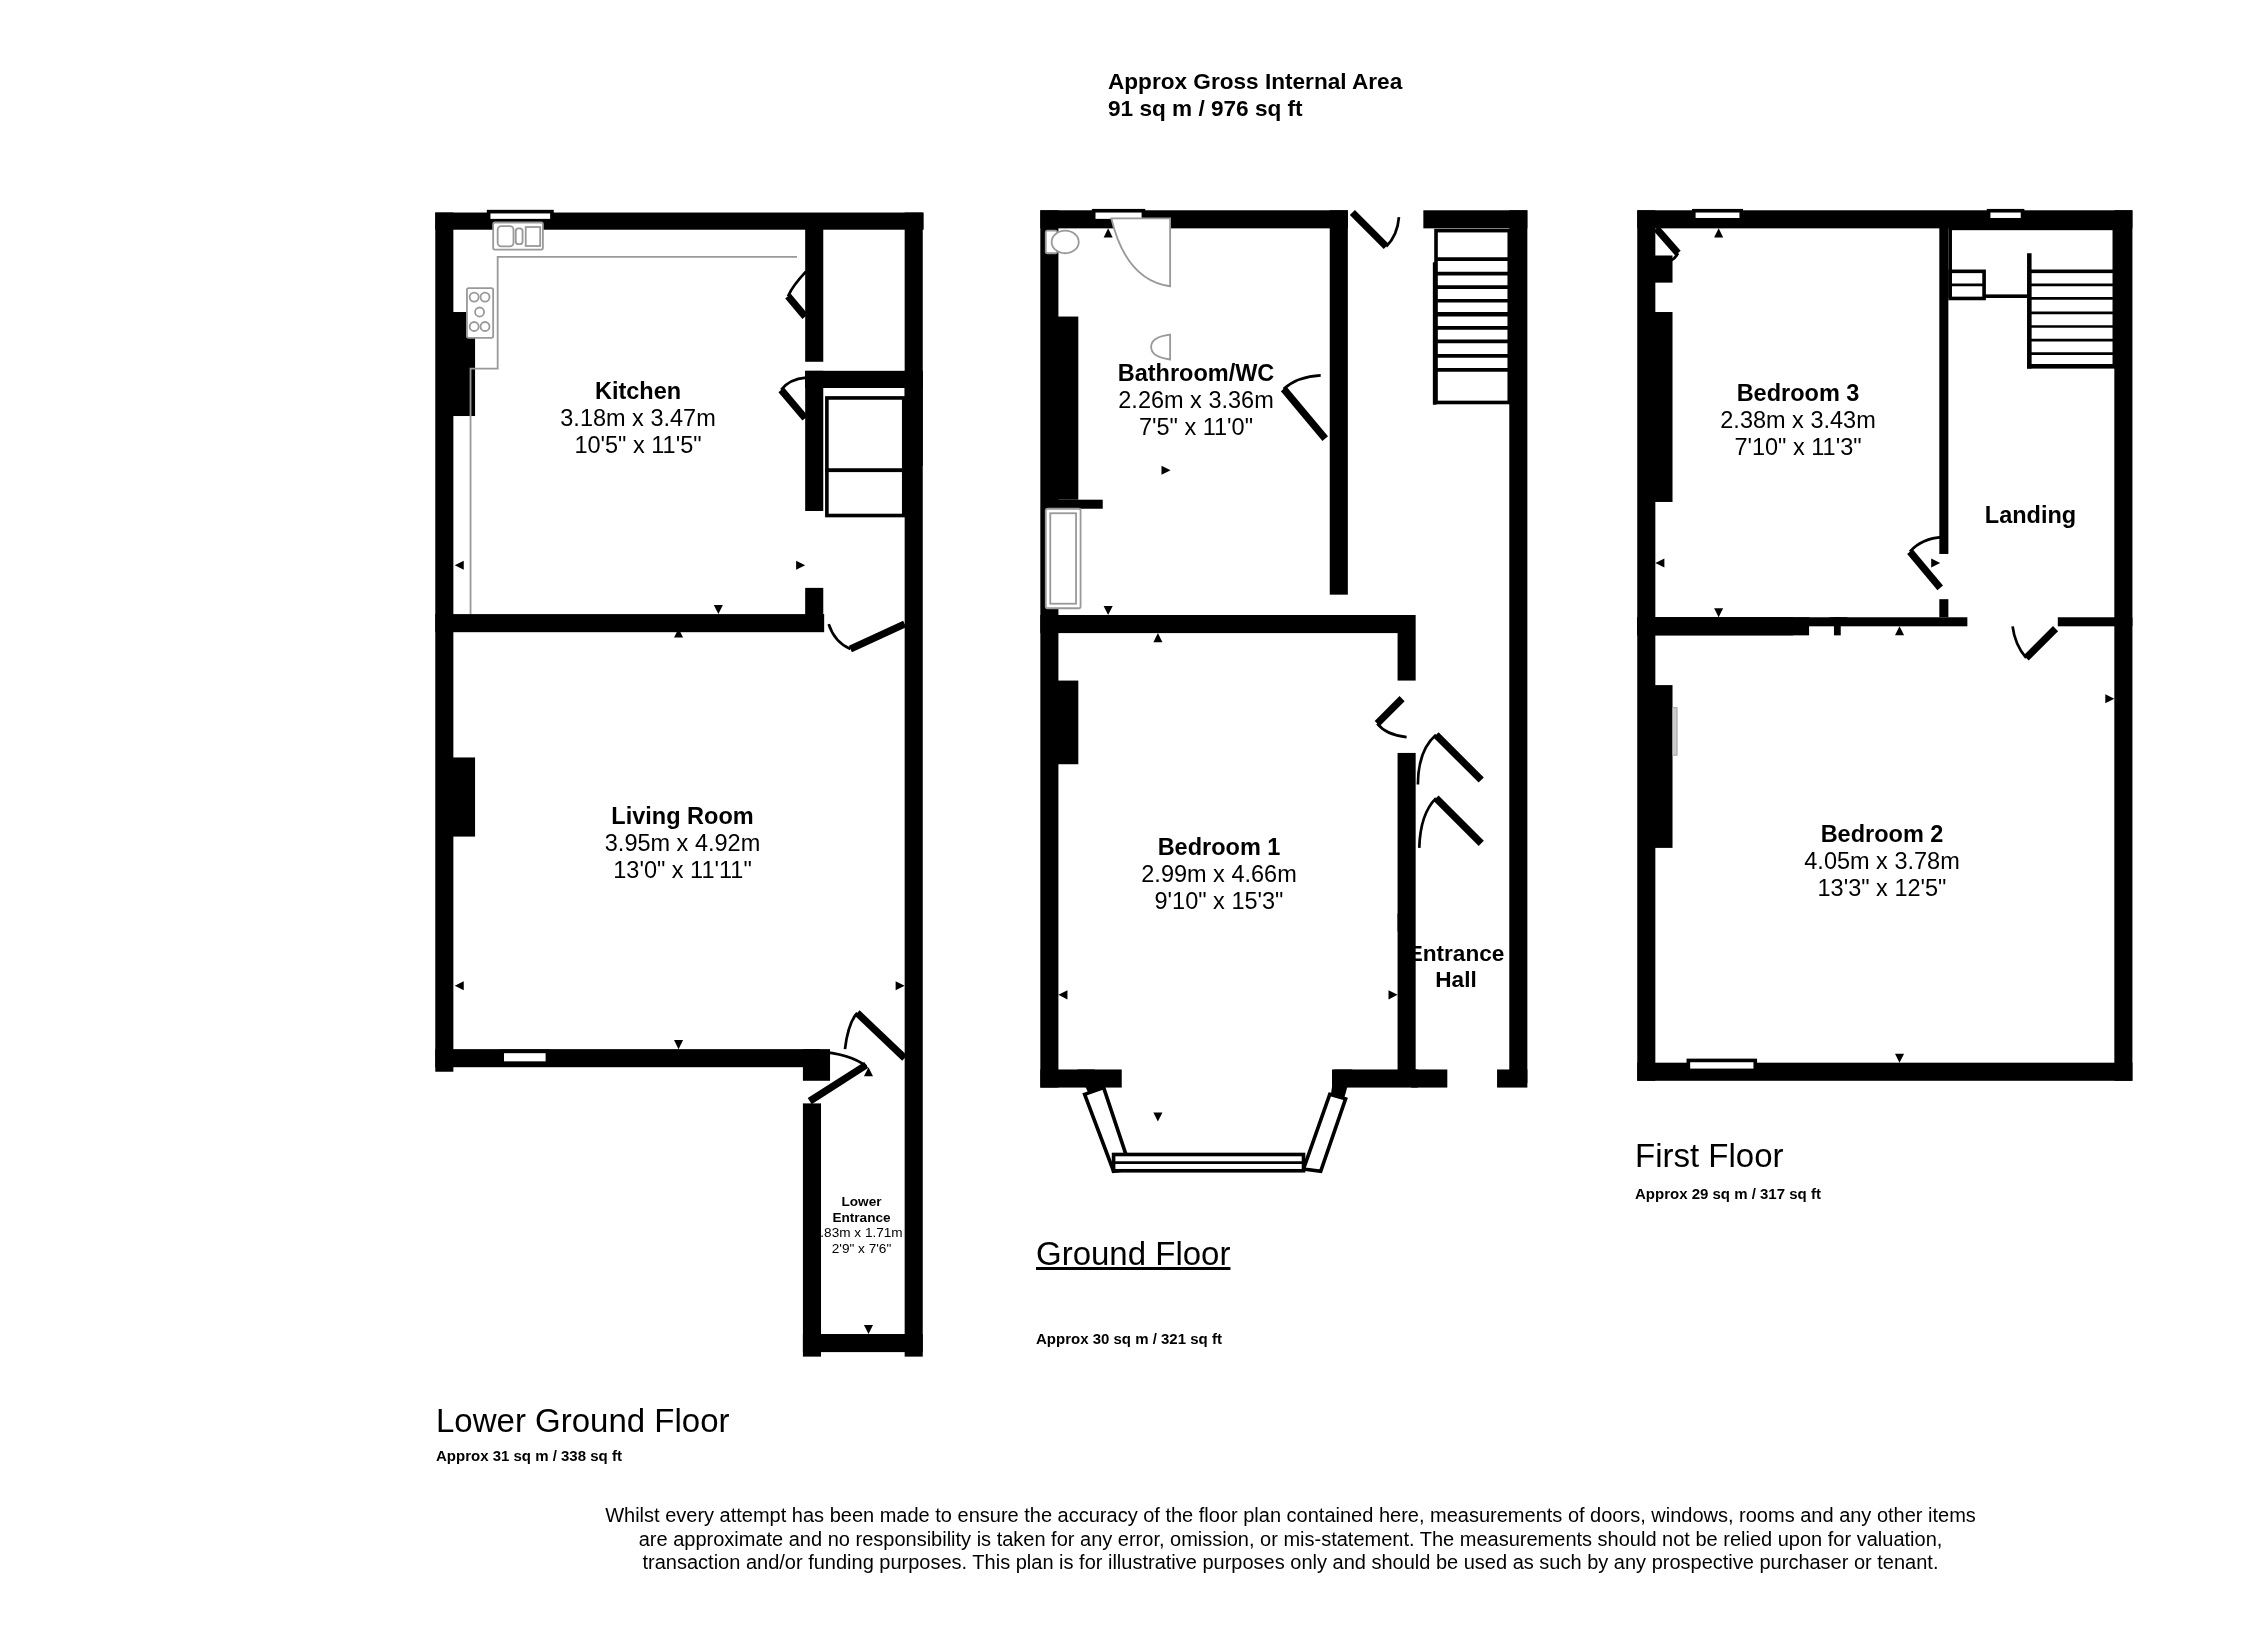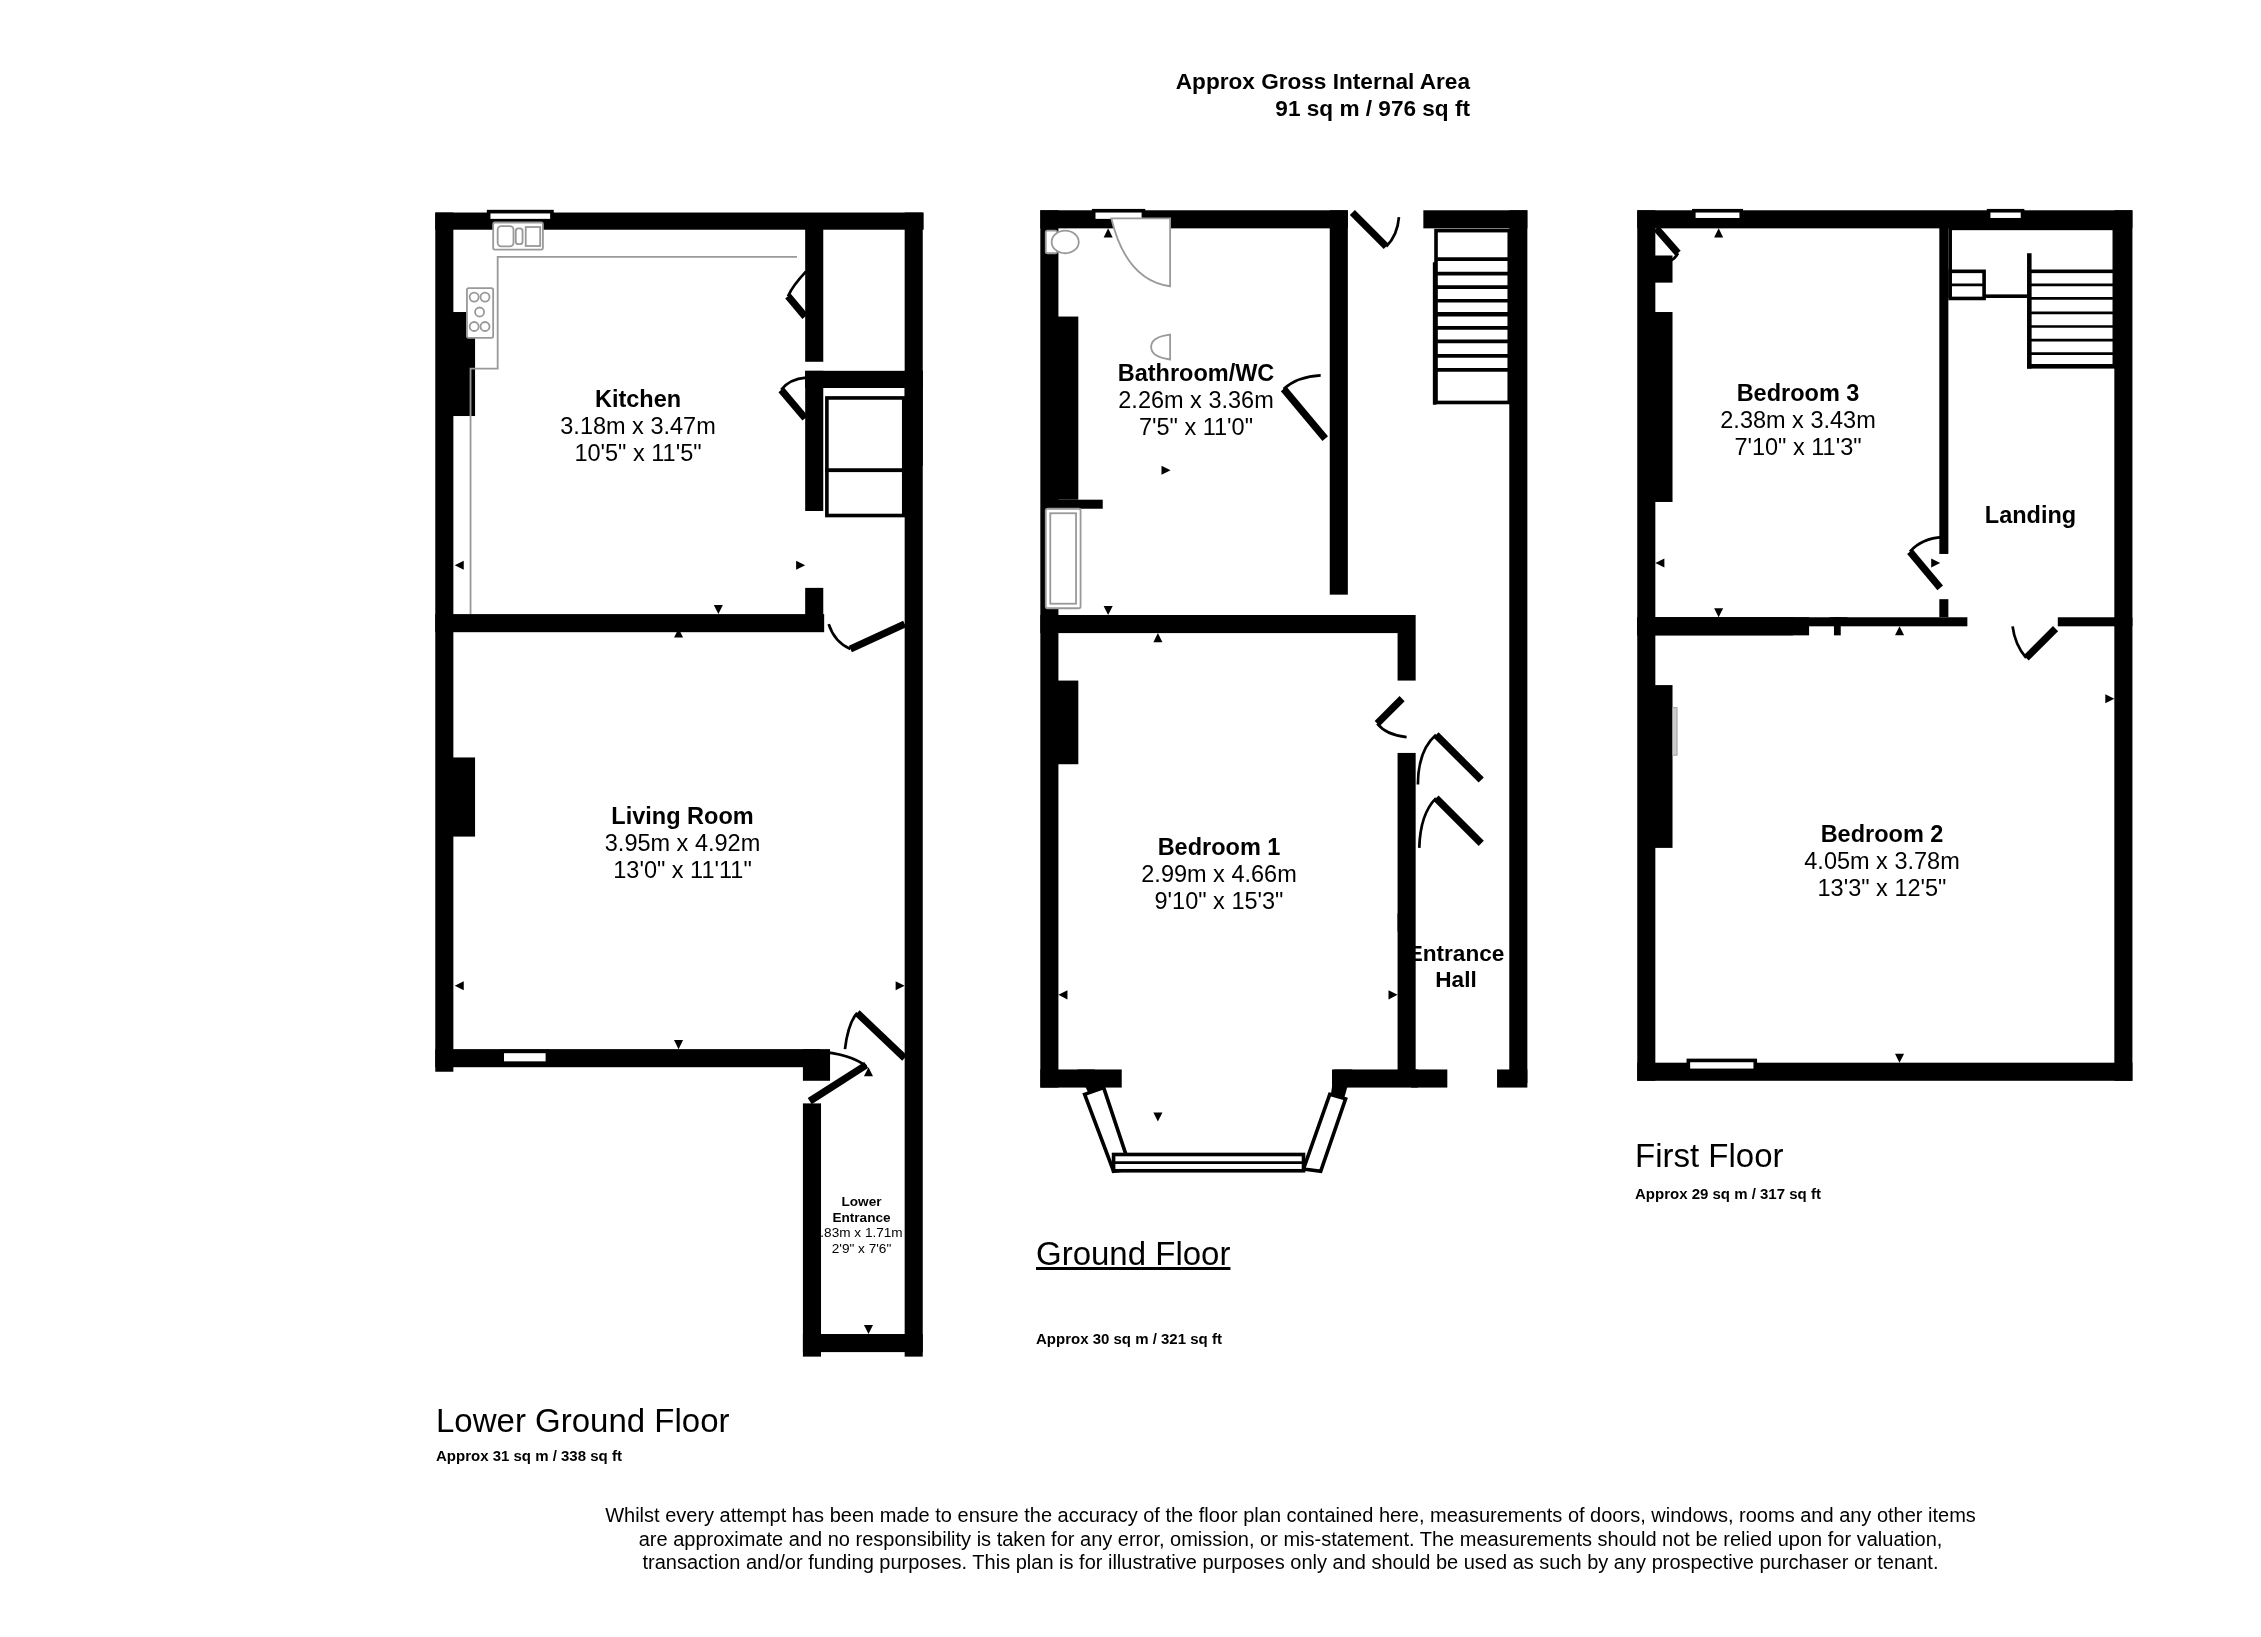--- a/index.html
+++ b/index.html
@@ -13,21 +13,21 @@
     .fixture { fill: #fff; stroke: #999; stroke-width: 4; }
     .counter { fill: none; stroke: #999; stroke-width: 4; }
     .arrow { fill: #000; }
     .txt { position: absolute; text-align: center; white-space: nowrap; line-height: 1.15; }
     .room-name { font-weight: bold; font-size: 23.5px; }
     .room-dim { font-size: 23.5px; }
     .small-name { font-weight: bold; font-size: 13.6px; }
     .small-dim { font-size: 13.6px; }
     .floor-title { position: absolute; font-size: 33px; white-space: nowrap; }
     .floor-area { position: absolute; font-size: 15px; font-weight: bold; white-space: nowrap; }
-    .gia { position: absolute; left: 1108px; top: 68px; width: 362px; text-align: right; font-weight: bold; font-size: 22.6px; line-height: 1.2; }
+    .gia { position: absolute; left: 1108px; top: 68px; width: 362px; text-align: left; font-weight: bold; font-size: 22.6px; line-height: 1.2; }
     .disclaimer { position: absolute; left: 601px; top: 1504px; width: 1379px; text-align: center; font-size: 20px; line-height: 1.18; }
   </style>
 </head>
 <body>
 
 <svg class="plan" viewBox="0 0 5660 3620" xmlns="http://www.w3.org/2000/svg">
 
   <g>
 
     <rect class="wall" x="962" y="470" width="40" height="1900"></rect>
@@ -244,21 +244,21 @@
       <polygon class="arrow" points="4675,1545 4655,1535 4655,1555"></polygon>
     </g>
   </g>
 </svg>
 
 <div class="gia">
   <div>Approx Gross Internal Area</div>
   <div>91 sq m / 976 sq ft</div>
 </div>
 
-<div class="txt" style="left:534px; top:378px; width:208px;margin-top:8px;">
+<div class="txt" style="left:534px; top:378px; width:208px;">
   <div class="room-name">Kitchen</div>
   <div class="room-dim">3.18m x 3.47m</div>
   <div class="room-dim">10'5" x 11'5"</div>
 </div>
 <div class="txt" style="left:574px; top:803px; width:217px;">
   <div class="room-name">Living Room</div>
   <div class="room-dim">3.95m x 4.92m</div>
   <div class="room-dim">13'0" x 11'11"</div>
 </div>
 <div class="txt" style="left:819px; top:1194px; width:85px; overflow:hidden;">

